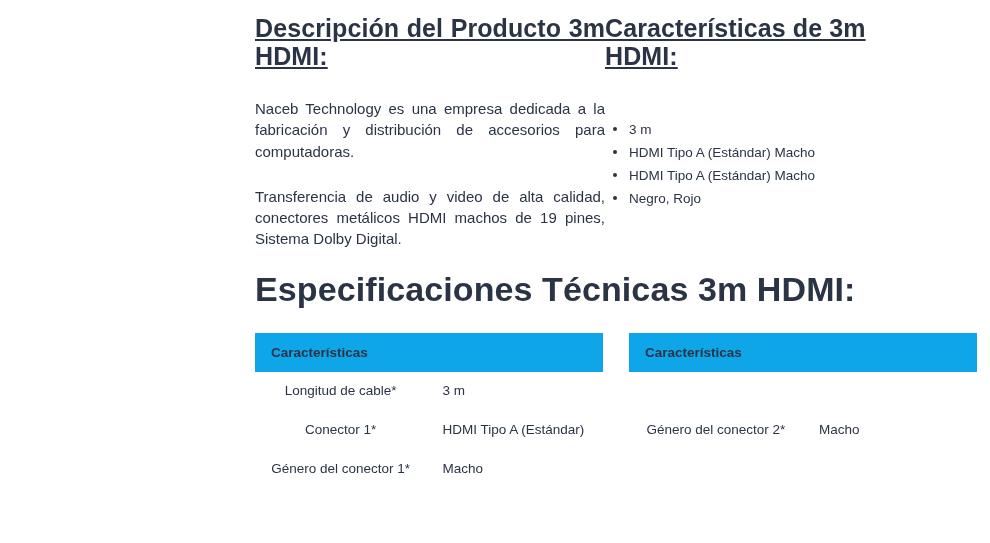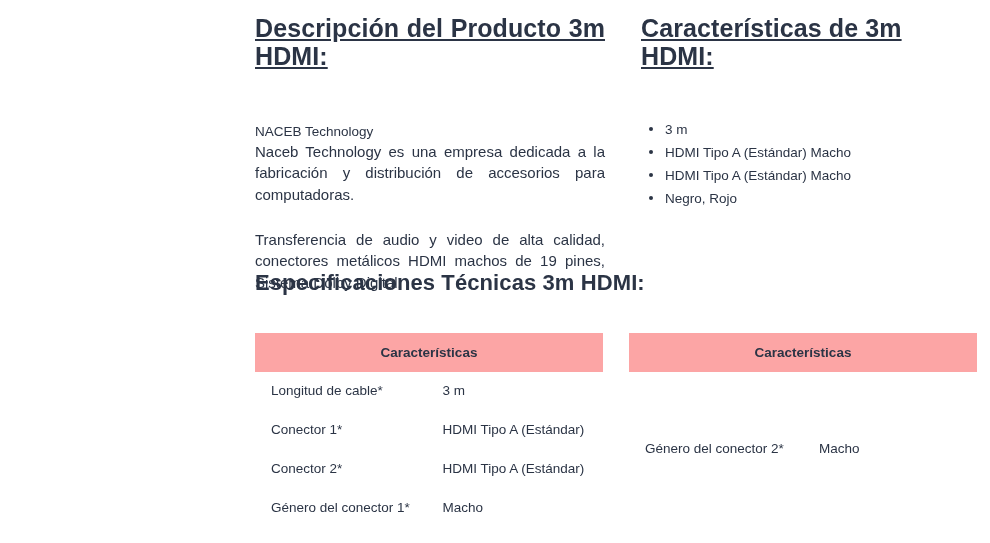--- a/index.html
+++ b/index.html
@@ -28,21 +28,20 @@
     width: 990px;
     display: flex;
     align-items: flex-start;
   }
   .col-left {
     width: 350px;
     margin-left: 255px;
   }
   .col-right {
     width: 340px;
-    margin-left: 36px;
   }
 
   h2.section-title {
     font-size: 25px;
     line-height: 1.12;
     font-weight: bold;
     color: #2b3445;
     margin: 14px 0 0 0;
     text-align: justify;
     text-justify: inter-word;
@@ -99,21 +98,21 @@
     height: 4px;
     border-radius: 50%;
     background: #2b3445;
   }
 
   
   h2.specs-title {
     position: absolute;
     left: 255px;
     top: 270px;
-    font-size: 22px;
+    font-size: 34px;
     font-weight: bold;
     color: #2b3445;
     margin: 0;
     letter-spacing: 0.1px;
   }
 
   
   .tables {
     position: absolute;
     left: 255px;
@@ -122,49 +121,49 @@
     display: flex;
     gap: 26px;
   }
   .spec-table {
     width: 348px;
     border-collapse: collapse;
     font-size: 13.5px;
     color: #2b3445;
   }
   .spec-table thead th {
-    background: #fca5a5;
-    text-align: center;
+    background: #0ea5e9;
+    text-align: left;
     font-weight: bold;
     font-size: 13.5px;
     padding: 12px 16px;
     color: #2b3445;
   }
   .spec-table tbody td {
     padding: 11px 16px;
     vertical-align: middle;
     line-height: 1.25;
   }
   .spec-table tbody td.key {
     width: 172px;
+    text-align: center;
   }
   .spec-table tbody td.val {
     width: 176px;
   }
 </style>
 </head>
 <body>
 
 <div class="page">
 
   <div class="top-cols">
 
     <div class="col-left">
       <h2 class="section-title">Descripción del Producto 3m HDMI:</h2>
-      <div class="brand">NACEB Technology</div>
       <p class="body-text">Naceb Technology es una empresa dedicada a la fabricación y distribución de accesorios para computadoras.</p>
       <p class="body-text spaced">Transferencia de audio y video de alta calidad, conectores metálicos HDMI machos de 19 pines, Sistema Dolby Digital.</p>
     </div>
 
     <div class="col-right">
       <h2 class="section-title nojust">Características de 3m HDMI:</h2>
       <ul class="feature-list">
         <li>3 m</li>
         <li>HDMI Tipo A (Estándar) Macho</li>
         <li>HDMI Tipo A (Estándar) Macho</li>
@@ -187,24 +186,20 @@
       <tbody>
         <tr>
           <td class="key">Longitud de cable*</td>
           <td class="val">3 m</td>
         </tr>
         <tr>
           <td class="key">Conector 1*</td>
           <td class="val">HDMI Tipo A (Estándar)</td>
         </tr>
         <tr>
-          <td class="key">Conector 2*</td>
-          <td class="val">HDMI Tipo A (Estándar)</td>
-        </tr>
-        <tr>
           <td class="key">Género del conector 1*</td>
           <td class="val">Macho</td>
         </tr>
       </tbody>
     </table>
 
     <table class="spec-table">
       <thead>
         <tr>
           <th colspan="2">Características</th>

